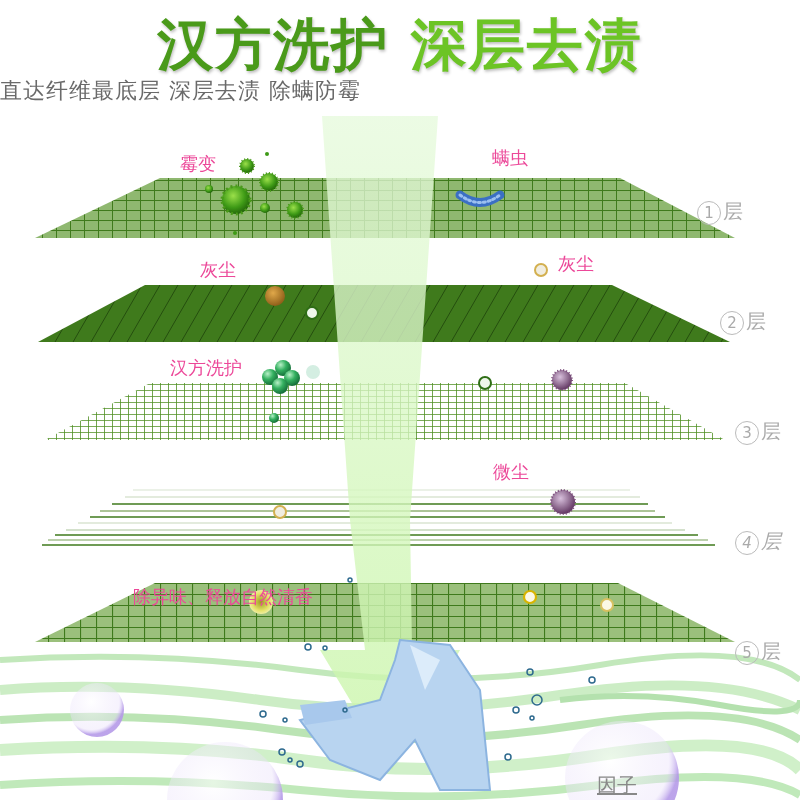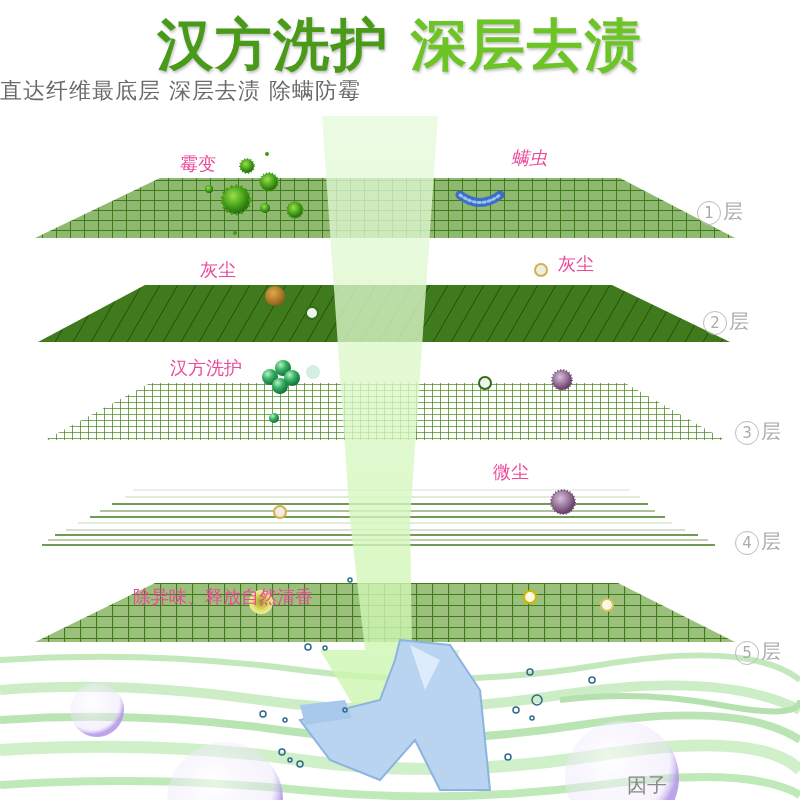--- a/index.html
+++ b/index.html
@@ -171,36 +171,36 @@
   <circle cx="225" cy="800" r="58" fill="url(#bubble)"></circle>
   <circle cx="622" cy="778" r="57" fill="url(#bubble)"></circle>
 </svg>
 
 <div class="abs title">
   <span class="t1">汉方洗护</span>&nbsp;<span class="t2">深层去渍</span>
 </div>
 <div class="abs subtitle">直达纤维最底层 深层去渍 除螨防霉</div>
 
 <div class="abs label" style="left:180px;top:152px;">霉变</div>
-<div class="abs label" style="left:511px;top:146px;font-style:italic;">螨虫</div>
+<div class="abs label" style="left:492px;top:146px;">螨虫</div>
 <div class="abs label" style="left:200px;top:258px;">灰尘</div>
 <div class="abs label" style="left:558px;top:252px;">灰尘</div>
 <div class="abs label" style="left:170px;top:356px;">汉方洗护</div>
 <div class="abs label" style="left:493px;top:460px;">微尘</div>
 <div class="abs label" style="left:133px;top:553px;margin-top:32px;">除异味、释放自然清香</div>
 
 <div class="abs layer-label" style="left:697px;top:198px;">
   <span class="num">1</span><span>层</span>
 </div>
-<div class="abs layer-label" style="left:703px;top:308px;">
+<div class="abs layer-label" style="left:720px;top:308px;">
   <span class="num">2</span><span>层</span>
 </div>
 <div class="abs layer-label" style="left:735px;top:418px;">
   <span class="num">3</span><span>层</span>
 </div>
-<div class="abs layer-label" style="left:735px;top:528px;">
+<div class="abs layer-label" style="left:735px;top:528px;font-style:italic;">
   <span class="num">4</span><span>层</span>
 </div>
 <div class="abs layer-label" style="left:735px;top:638px;">
   <span class="num">5</span><span>层</span>
 </div>
 
-<div class="abs yinzi" style="left:627px;top:772px;">因子</div>
+<div class="abs yinzi" style="left:597px;top:772px;text-decoration:underline;">因子</div>
 
 </body></html>

